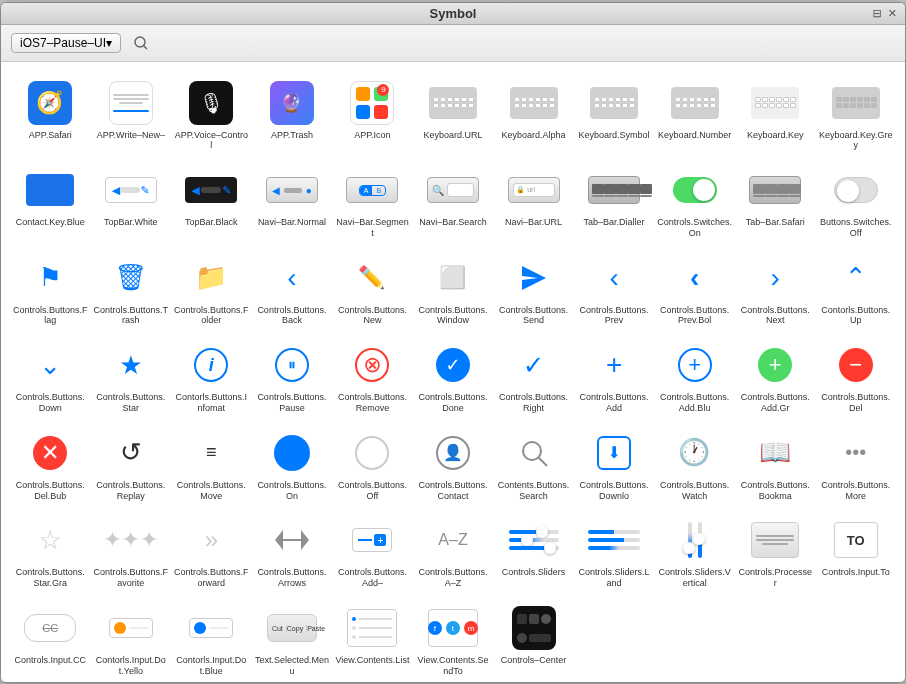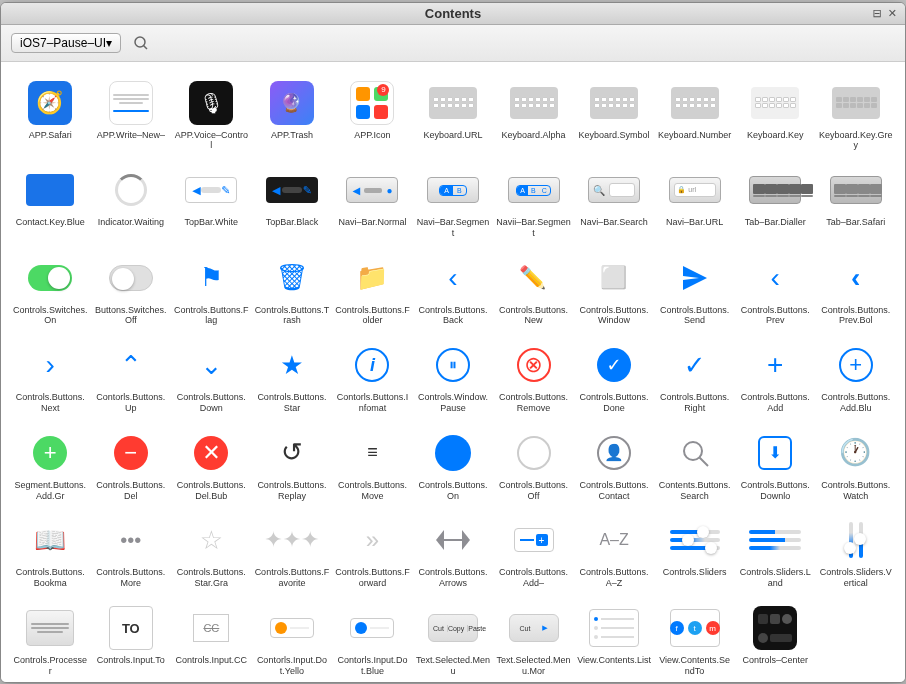--- a/index.html
+++ b/index.html
@@ -109,21 +109,21 @@
       word-break: break-all;
       line-height: 1.2;
       margin-top: 2px;
     }
   </style>
 </head>
 <body>
 
 <div class="window">
   <div class="title-bar">
-    <span class="title-bar-title">Contents</span>
+    <span class="title-bar-title">Symbol</span>
     <div class="title-bar-controls">
       <span class="tb-btn">⊟</span>
       <span class="tb-btn">✕</span>
     </div>
   </div>
   <div class="toolbar">
     <div class="toolbar-dropdown">
       <span>iOS7–Pause–UI▾</span>
     </div>
     <div class="toolbar-search">
@@ -295,26 +295,20 @@
     <div class="widget-label">Keyboard.Key.Grey</div>
   </div>
         <div class="widget-item">
     <div class="widget-icon">
             <div style="background:#1a73e8;border-radius:4px;width:48px;height:32px;"></div>
           </div>
     <div class="widget-label">Contact.Key.Blue</div>
   </div>
         <div class="widget-item">
     <div class="widget-icon">
-            <div style="width:32px;height:32px;border:3px solid #ddd;border-top:3px solid #888;border-radius:50%;"></div>
-          </div>
-    <div class="widget-label">Indicator.Waiting</div>
-  </div>
-        <div class="widget-item">
-    <div class="widget-icon">
             <div style="background:white;border:1px solid #ccc;border-radius:4px;width:52px;height:26px;display:flex;align-items:center;justify-content:space-between;padding:0 6px;">
         <span style="color:#007aff;font-size:11px;">◀</span>
         <div style="width:20px;height:6px;background:#ddd;border-radius:3px;"></div>
         <span style="color:#007aff;font-size:11px;">✎</span>
       </div>
           </div>
     <div class="widget-label">TopBar.White</div>
   </div>
         <div class="widget-item">
     <div class="widget-icon">
@@ -342,32 +336,20 @@
         <div style="border:1px solid #007aff;border-radius:4px;display:flex;overflow:hidden;font-size:7px;">
           <div style="background:#007aff;color:white;padding:1px 4px;">A</div>
           <div style="color:#007aff;padding:1px 4px;">B</div>
         </div>
       </div>
           </div>
     <div class="widget-label">Navi–Bar.Segment</div>
   </div>
         <div class="widget-item">
     <div class="widget-icon">
-            <div style="background:linear-gradient(to bottom,#f5f5f5,#d8d8d8);border:1px solid #aaa;border-radius:4px;width:52px;height:26px;display:flex;align-items:center;justify-content:center;">
-        <div style="border:1px solid #007aff;border-radius:4px;display:flex;overflow:hidden;font-size:7px;">
-          <div style="background:#007aff;color:white;padding:1px 3px;">A</div>
-          <div style="color:#007aff;padding:1px 3px;">B</div>
-          <div style="color:#007aff;padding:1px 3px;">C</div>
-        </div>
-      </div>
-          </div>
-    <div class="widget-label">Navii–Bar.Segment</div>
-  </div>
-        <div class="widget-item">
-    <div class="widget-icon">
             <div style="background:linear-gradient(to bottom,#f5f5f5,#d8d8d8);border:1px solid #aaa;border-radius:4px;width:52px;height:26px;display:flex;align-items:center;padding:0 4px;gap:3px;">
         <span style="font-size:10px;color:#666;">🔍</span>
         <div style="flex:1;height:14px;background:white;border-radius:3px;border:1px solid #ccc;"></div>
       </div>
           </div>
     <div class="widget-label">Navi–Bar.Search</div>
   </div>
         <div class="widget-item">
     <div class="widget-icon">
             <div style="background:linear-gradient(to bottom,#f5f5f5,#d8d8d8);border:1px solid #aaa;border-radius:4px;width:52px;height:26px;display:flex;align-items:center;padding:0 4px;gap:3px;">
@@ -400,20 +382,28 @@
               <div style="display:flex;flex-direction:column;align-items:center;gap:1px;">
                 <div style="width:12px;height:10px;background:#666;border-radius:1px;"></div>
                 <div style="width:12px;height:2px;background:#888;border-radius:1px;"></div>
               </div>
       </div>
           </div>
     <div class="widget-label">Tab–Bar.Dialler</div>
   </div>
         <div class="widget-item">
     <div class="widget-icon">
+            <div style="background:#4cd964;border-radius:14px;width:44px;height:26px;position:relative;">
+              <div style="position:absolute;right:2px;top:2px;width:22px;height:22px;background:white;border-radius:50%;box-shadow:0 1px 3px rgba(0,0,0,0.3);"></div>
+            </div>
+          </div>
+    <div class="widget-label">Controls.Switches.On</div>
+  </div>
+        <div class="widget-item">
+    <div class="widget-icon">
             <div style="background:linear-gradient(to bottom,#d8d8d8,#b8b8b8);border:1px solid #999;border-radius:4px;width:52px;height:28px;display:flex;align-items:center;justify-content:space-around;padding:3px;">
         <div style="display:flex;flex-direction:column;align-items:center;gap:1px;">
                 <div style="width:12px;height:10px;background:#888;border-radius:1px;"></div>
                 <div style="width:12px;height:2px;background:#888;border-radius:1px;"></div>
               </div>
               <div style="display:flex;flex-direction:column;align-items:center;gap:1px;">
                 <div style="width:12px;height:10px;background:#888;border-radius:1px;"></div>
                 <div style="width:12px;height:2px;background:#888;border-radius:1px;"></div>
               </div>
               <div style="display:flex;flex-direction:column;align-items:center;gap:1px;">
@@ -423,28 +413,20 @@
               <div style="display:flex;flex-direction:column;align-items:center;gap:1px;">
                 <div style="width:12px;height:10px;background:#888;border-radius:1px;"></div>
                 <div style="width:12px;height:2px;background:#888;border-radius:1px;"></div>
               </div>
       </div>
           </div>
     <div class="widget-label">Tab–Bar.Safari</div>
   </div>
         <div class="widget-item">
     <div class="widget-icon">
-            <div style="background:#4cd964;border-radius:14px;width:44px;height:26px;position:relative;">
-              <div style="position:absolute;right:2px;top:2px;width:22px;height:22px;background:white;border-radius:50%;box-shadow:0 1px 3px rgba(0,0,0,0.3);"></div>
-            </div>
-          </div>
-    <div class="widget-label">Controls.Switches.On</div>
-  </div>
-        <div class="widget-item">
-    <div class="widget-icon">
             <div style="background:#e0e0e0;border-radius:14px;width:44px;height:26px;position:relative;border:1px solid #ccc;">
               <div style="position:absolute;left:2px;top:2px;width:22px;height:22px;background:white;border-radius:50%;box-shadow:0 1px 3px rgba(0,0,0,0.3);"></div>
             </div>
           </div>
     <div class="widget-label">Buttons.Switches.Off</div>
   </div>
         <div class="widget-item">
     <div class="widget-icon">
             <span style="color:#007aff;font-size:26px;">⚑</span>
           </div>
@@ -527,21 +509,21 @@
         <div class="widget-item">
     <div class="widget-icon">
             <div style="border:2px solid #007aff;border-radius:50%;width:34px;height:34px;display:flex;align-items:center;justify-content:center;color:#007aff;font-size:18px;font-style:italic;font-weight:bold;">i</div>
           </div>
     <div class="widget-label">Contorls.Buttons.Infomat</div>
   </div>
         <div class="widget-item">
     <div class="widget-icon">
             <div style="border:2px solid #007aff;border-radius:50%;width:34px;height:34px;display:flex;align-items:center;justify-content:center;color:#007aff;font-size:16px;">⏸</div>
           </div>
-    <div class="widget-label">Controls.Window.Pause</div>
+    <div class="widget-label">Controls.Buttons.Pause</div>
   </div>
         <div class="widget-item">
     <div class="widget-icon">
             <div style="border:2px solid #ff3b30;border-radius:50%;width:34px;height:34px;display:flex;align-items:center;justify-content:center;color:#ff3b30;font-size:22px;">⊗</div>
           </div>
     <div class="widget-label">Controls.Buttons.Remove</div>
   </div>
         <div class="widget-item">
     <div class="widget-icon">
             <div style="background:#007aff;border-radius:50%;width:34px;height:34px;display:flex;align-items:center;justify-content:center;color:white;font-size:18px;">✓</div>
@@ -563,21 +545,21 @@
         <div class="widget-item">
     <div class="widget-icon">
             <div style="border:2px solid #007aff;border-radius:50%;width:34px;height:34px;display:flex;align-items:center;justify-content:center;color:#007aff;font-size:22px;">+</div>
           </div>
     <div class="widget-label">Controls.Buttons.Add.Blu</div>
   </div>
         <div class="widget-item">
     <div class="widget-icon">
             <div style="background:#4cd964;border-radius:50%;width:34px;height:34px;display:flex;align-items:center;justify-content:center;color:white;font-size:22px;">+</div>
           </div>
-    <div class="widget-label">Segment.Buttons.Add.Gr</div>
+    <div class="widget-label">Controls.Buttons.Add.Gr</div>
   </div>
         <div class="widget-item">
     <div class="widget-icon">
             <div style="background:#ff3b30;border-radius:50%;width:34px;height:34px;display:flex;align-items:center;justify-content:center;color:white;font-size:22px;">−</div>
           </div>
     <div class="widget-label">Controls.Buttons.Del</div>
   </div>
         <div class="widget-item">
     <div class="widget-icon">
             <div style="background:#ff3b30;border-radius:50%;width:34px;height:34px;display:flex;align-items:center;justify-content:center;color:white;font-size:22px;">✕</div>
@@ -736,27 +718,27 @@
             <div style="background:linear-gradient(to bottom,#f5f5f5,#ddd);border:1px solid #ccc;border-radius:4px;width:48px;height:36px;display:flex;flex-direction:column;align-items:center;justify-content:center;gap:2px;">
         <div style="height:2px;background:#aaa;width:38px;border-radius:1px;"></div>
         <div style="height:2px;background:#aaa;width:38px;border-radius:1px;"></div>
         <div style="height:2px;background:#aaa;width:26px;border-radius:1px;"></div>
       </div>
           </div>
     <div class="widget-label">Controls.Processer</div>
   </div>
         <div class="widget-item">
     <div class="widget-icon">
-            <div style="background:white;border:1px solid #ccc;border-radius:4px;width:44px;height:44px;display:flex;align-items:center;justify-content:center;font-size:13px;color:#333;font-weight:bold;">TO</div>
+            <div style="background:white;border:1px solid #ccc;border-radius:4px;width:44px;height:36px;display:flex;align-items:center;justify-content:center;font-size:13px;color:#333;font-weight:bold;">TO</div>
           </div>
     <div class="widget-label">Controls.Input.To</div>
   </div>
         <div class="widget-item">
     <div class="widget-icon">
-            <div style="background:white;border:1px solid #ccc;border-radius:0;width:36px;height:28px;display:flex;align-items:center;justify-content:center;font-size:11px;color:#888;text-decoration:line-through;">CC</div>
+            <div style="background:white;border:1px solid #ccc;border-radius:12px;width:52px;height:28px;display:flex;align-items:center;justify-content:center;font-size:11px;color:#888;text-decoration:line-through;">CC</div>
           </div>
     <div class="widget-label">Controls.Input.CC</div>
   </div>
         <div class="widget-item">
     <div class="widget-icon">
             <div style="display:flex;flex-direction:column;gap:2px;align-items:center;">
         <div style="background:white;border:1px solid #ccc;border-radius:4px;width:44px;height:20px;display:flex;align-items:center;padding:0 4px;gap:3px;">
           <div style="width:12px;height:12px;background:#ff9500;border-radius:50%;"></div>
           <div style="flex:1;height:2px;background:#eee;"></div>
         </div>
@@ -777,29 +759,20 @@
   </div>
         <div class="widget-item">
     <div class="widget-icon">
             <div style="background:linear-gradient(to bottom,#f0f0f0,#ddd);border:1px solid #ccc;border-radius:6px;width:50px;height:28px;display:flex;align-items:center;justify-content:space-around;padding:0 4px;">
         <span style="font-size:7px;color:#333;border-right:1px solid #ccc;padding-right:3px;">Cut</span>
         <span style="font-size:7px;color:#333;border-right:1px solid #ccc;padding-right:3px;">Copy</span>
         <span style="font-size:7px;color:#333;">Paste</span>
       </div>
           </div>
     <div class="widget-label">Text.Selected.Menu</div>
-  </div>
-        <div class="widget-item">
-    <div class="widget-icon">
-            <div style="background:linear-gradient(to bottom,#f0f0f0,#ddd);border:1px solid #ccc;border-radius:6px;width:50px;height:28px;display:flex;align-items:center;justify-content:space-around;padding:0 4px;">
-        <span style="font-size:7px;color:#333;">Cut</span>
-        <span style="font-size:7px;color:#007aff;">▶</span>
-      </div>
-          </div>
-    <div class="widget-label">Text.Selected.Menu.Mor</div>
   </div>
         <div class="widget-item">
     <div class="widget-icon">
             <div style="background:white;border:1px solid #ccc;border-radius:4px;width:50px;height:38px;display:flex;flex-direction:column;justify-content:space-around;padding:4px;overflow:hidden;">
         <div style="display:flex;align-items:center;gap:3px;">
                 <div style="width:4px;height:4px;background:#007aff;border-radius:50%;"></div>
                 <div style="flex:1;height:2px;background:#ddd;"></div>
               </div>
         <div style="display:flex;align-items:center;gap:3px;">
                 <div style="width:4px;height:4px;background:#ddd;border-radius:50%;"></div>

